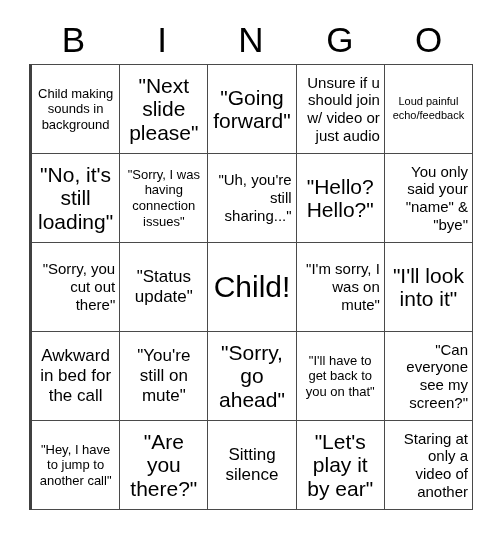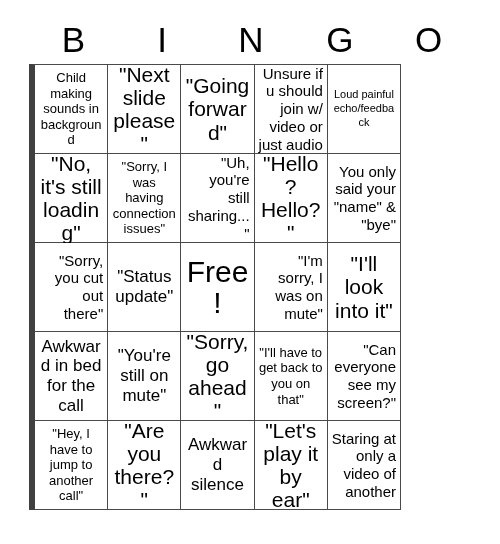--- a/index.html
+++ b/index.html
@@ -30,23 +30,23 @@
     flex: 1 1 0;
     text-align: center;
     font-size: 35px;
     line-height: 1;
     font-weight: 400;
     letter-spacing: 0px;
     color: #000000;
     user-select: none;
   }
   #grid {
-    width: 372px;
+    width: 444px;
     border-top: 1px solid #4a4a4a;
-    border-left: 6px solid #404040;
+    border-left: 3px solid #404040;
     box-sizing: border-box;
   }
   .grid-row {
     display: flex;
     width: 100%;
   }
   .cell {
     flex: 1 1 0;
     width: 20%;
     height: 89px;
@@ -128,21 +128,21 @@
     </div>
 
     <div class="grid-row">
       <div class="cell sz-m">
           <span class="cell-text">"Sorry, you cut out there"</span>
         </div>
       <div class="cell sz-l">
           <span class="cell-text">"Status update"</span>
         </div>
       <div class="cell sz-xxl">
-          <span class="cell-text">Free!</span>
+          <span class="cell-text">Child!</span>
         </div>
       <div class="cell sz-m">
           <span class="cell-text">"I'm sorry, I was on mute"</span>
         </div>
       <div class="cell sz-xl">
           <span class="cell-text">"I'll look into it"</span>
         </div>
     </div>
 
     <div class="grid-row">
@@ -164,21 +164,21 @@
     </div>
 
     <div class="grid-row">
       <div class="cell sz-s">
           <span class="cell-text">"Hey, I have to jump to another call"</span>
         </div>
       <div class="cell sz-xl">
           <span class="cell-text">"Are you there?"</span>
         </div>
       <div class="cell sz-l">
-          <span class="cell-text">Awkward silence</span>
+          <span class="cell-text">Sitting silence</span>
         </div>
       <div class="cell sz-xl">
           <span class="cell-text">"Let's play it by ear"</span>
         </div>
       <div class="cell sz-m">
           <span class="cell-text">Staring at only a video of another</span>
         </div>
     </div>
 
   </div>

